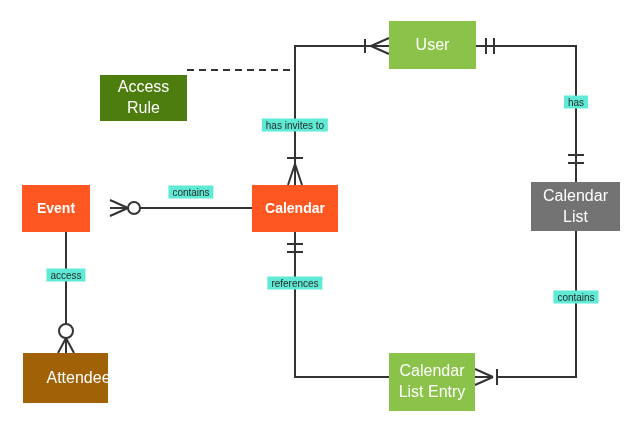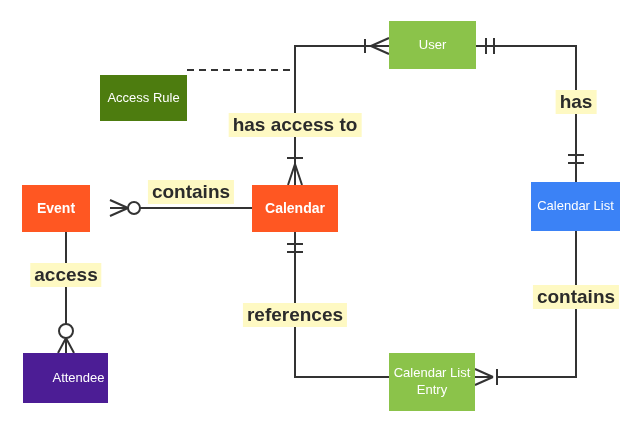--- a/index.html
+++ b/index.html
@@ -1,35 +1,35 @@
 <!DOCTYPE html>
 <html><head>
 <meta charset="utf-8">
 <style>
   html,body{margin:0;padding:0;background:#ffffff;font-family:"Liberation Sans",sans-serif;}
   #canvas{position:relative;width:642px;height:423px;background:#ffffff;overflow:hidden;}
   #edges{position:absolute;left:0;top:0;width:642px;height:423px;}
   .entity{position:absolute;display:flex;align-items:center;justify-content:center;
           text-align:center;color:#ffffff;line-height:1.3;padding:2px;box-sizing:border-box;}
-  .entity.green{background:#8BC34A;font-size:13px;font-weight:400;}
+  .entity.green{background:#8BC34A;font-size:16px;font-weight:400;}
   .entity.orange{background:#FF5722;font-size:14px;font-weight:700;}
   #ent-access-rule{left:100px;top:47px;width:87px;height:46px;}
   #ent-user{left:389px;top:21px;width:87px;height:48px;}
   #ent-event{left:22px;top:185px;width:68px;height:47px;}
   #ent-calendar{left:252px;top:185px;width:86px;height:47px;}
   #ent-calendar-list{left:531px;top:182px;width:89px;height:49px;}
   #ent-attendee{left:23px;top:353px;width:85px;height:50px;}
   #ent-calendar-list-entry{left:389px;top:353px;width:86px;height:58px;}
-  .edge-label{position:absolute;transform:translate(-50%,-50%);background:#fef9c3;
-              padding:1px 4px;font-size:19px;color:#2b2b2b;white-space:nowrap;font-weight:bold;}
+  .edge-label{position:absolute;transform:translate(-50%,-50%);background:#5eead4;
+              padding:1px 4px;font-size:10px;color:#2b2b2b;white-space:nowrap;}
   #lbl-contains-top{left:191px;top:192px;}
   #lbl-has-access-to{left:295px;top:125px;}
   #lbl-has{left:576px;top:102px;}
   #lbl-invites{left:66px;top:275px;}
-  #lbl-references{left:295px;top:283px;margin-top:32px;}
+  #lbl-references{left:295px;top:283px;}
   #lbl-contains-right{left:576px;top:297px;}
   .stroke{stroke:#333333;stroke-width:2;fill:none;}
   .dashed{stroke-dasharray:7 5;}
   .circleglyph{fill:#ffffff;stroke:#333333;stroke-width:2;}
 </style>
 </head>
 <body>
 
 <div id="canvas">
 
@@ -98,29 +98,29 @@
   </div>
   <div class="entity green" id="ent-user" style="background-color: rgb(139, 195, 74);">
     <span>User</span>
   </div>
   <div class="entity orange" id="ent-event" style="background-color: rgb(255, 87, 34);">
     <span>Event</span>
   </div>
   <div class="entity orange" id="ent-calendar" style="background-color: rgb(255, 87, 34);">
     <span>Calendar</span>
   </div>
-  <div class="entity green" id="ent-calendar-list" style="background-color: #3b82f6;">
+  <div class="entity green" id="ent-calendar-list" style="background-color: #737373;">
     <span>Calendar List</span>
   </div>
-  <div class="entity green" id="ent-attendee" style="background-color: #4c1d95; padding-left: 28px;">
+  <div class="entity green" id="ent-attendee" style="background-color: #a16207; padding-left: 28px;">
     <span>Attendee</span>
   </div>
   <div class="entity green" id="ent-calendar-list-entry" style="background-color: rgb(139, 195, 74);">
     <span>Calendar List Entry</span>
   </div>
 
   <div class="edge-label" id="lbl-contains-top">contains</div>
-  <div class="edge-label" id="lbl-has-access-to">has access to</div>
+  <div class="edge-label" id="lbl-has-access-to">has invites to</div>
   <div class="edge-label" id="lbl-has">has</div>
   <div class="edge-label" id="lbl-invites">access</div>
   <div class="edge-label" id="lbl-references">references</div>
   <div class="edge-label" id="lbl-contains-right">contains</div>
 </div>
 
 </body></html>

